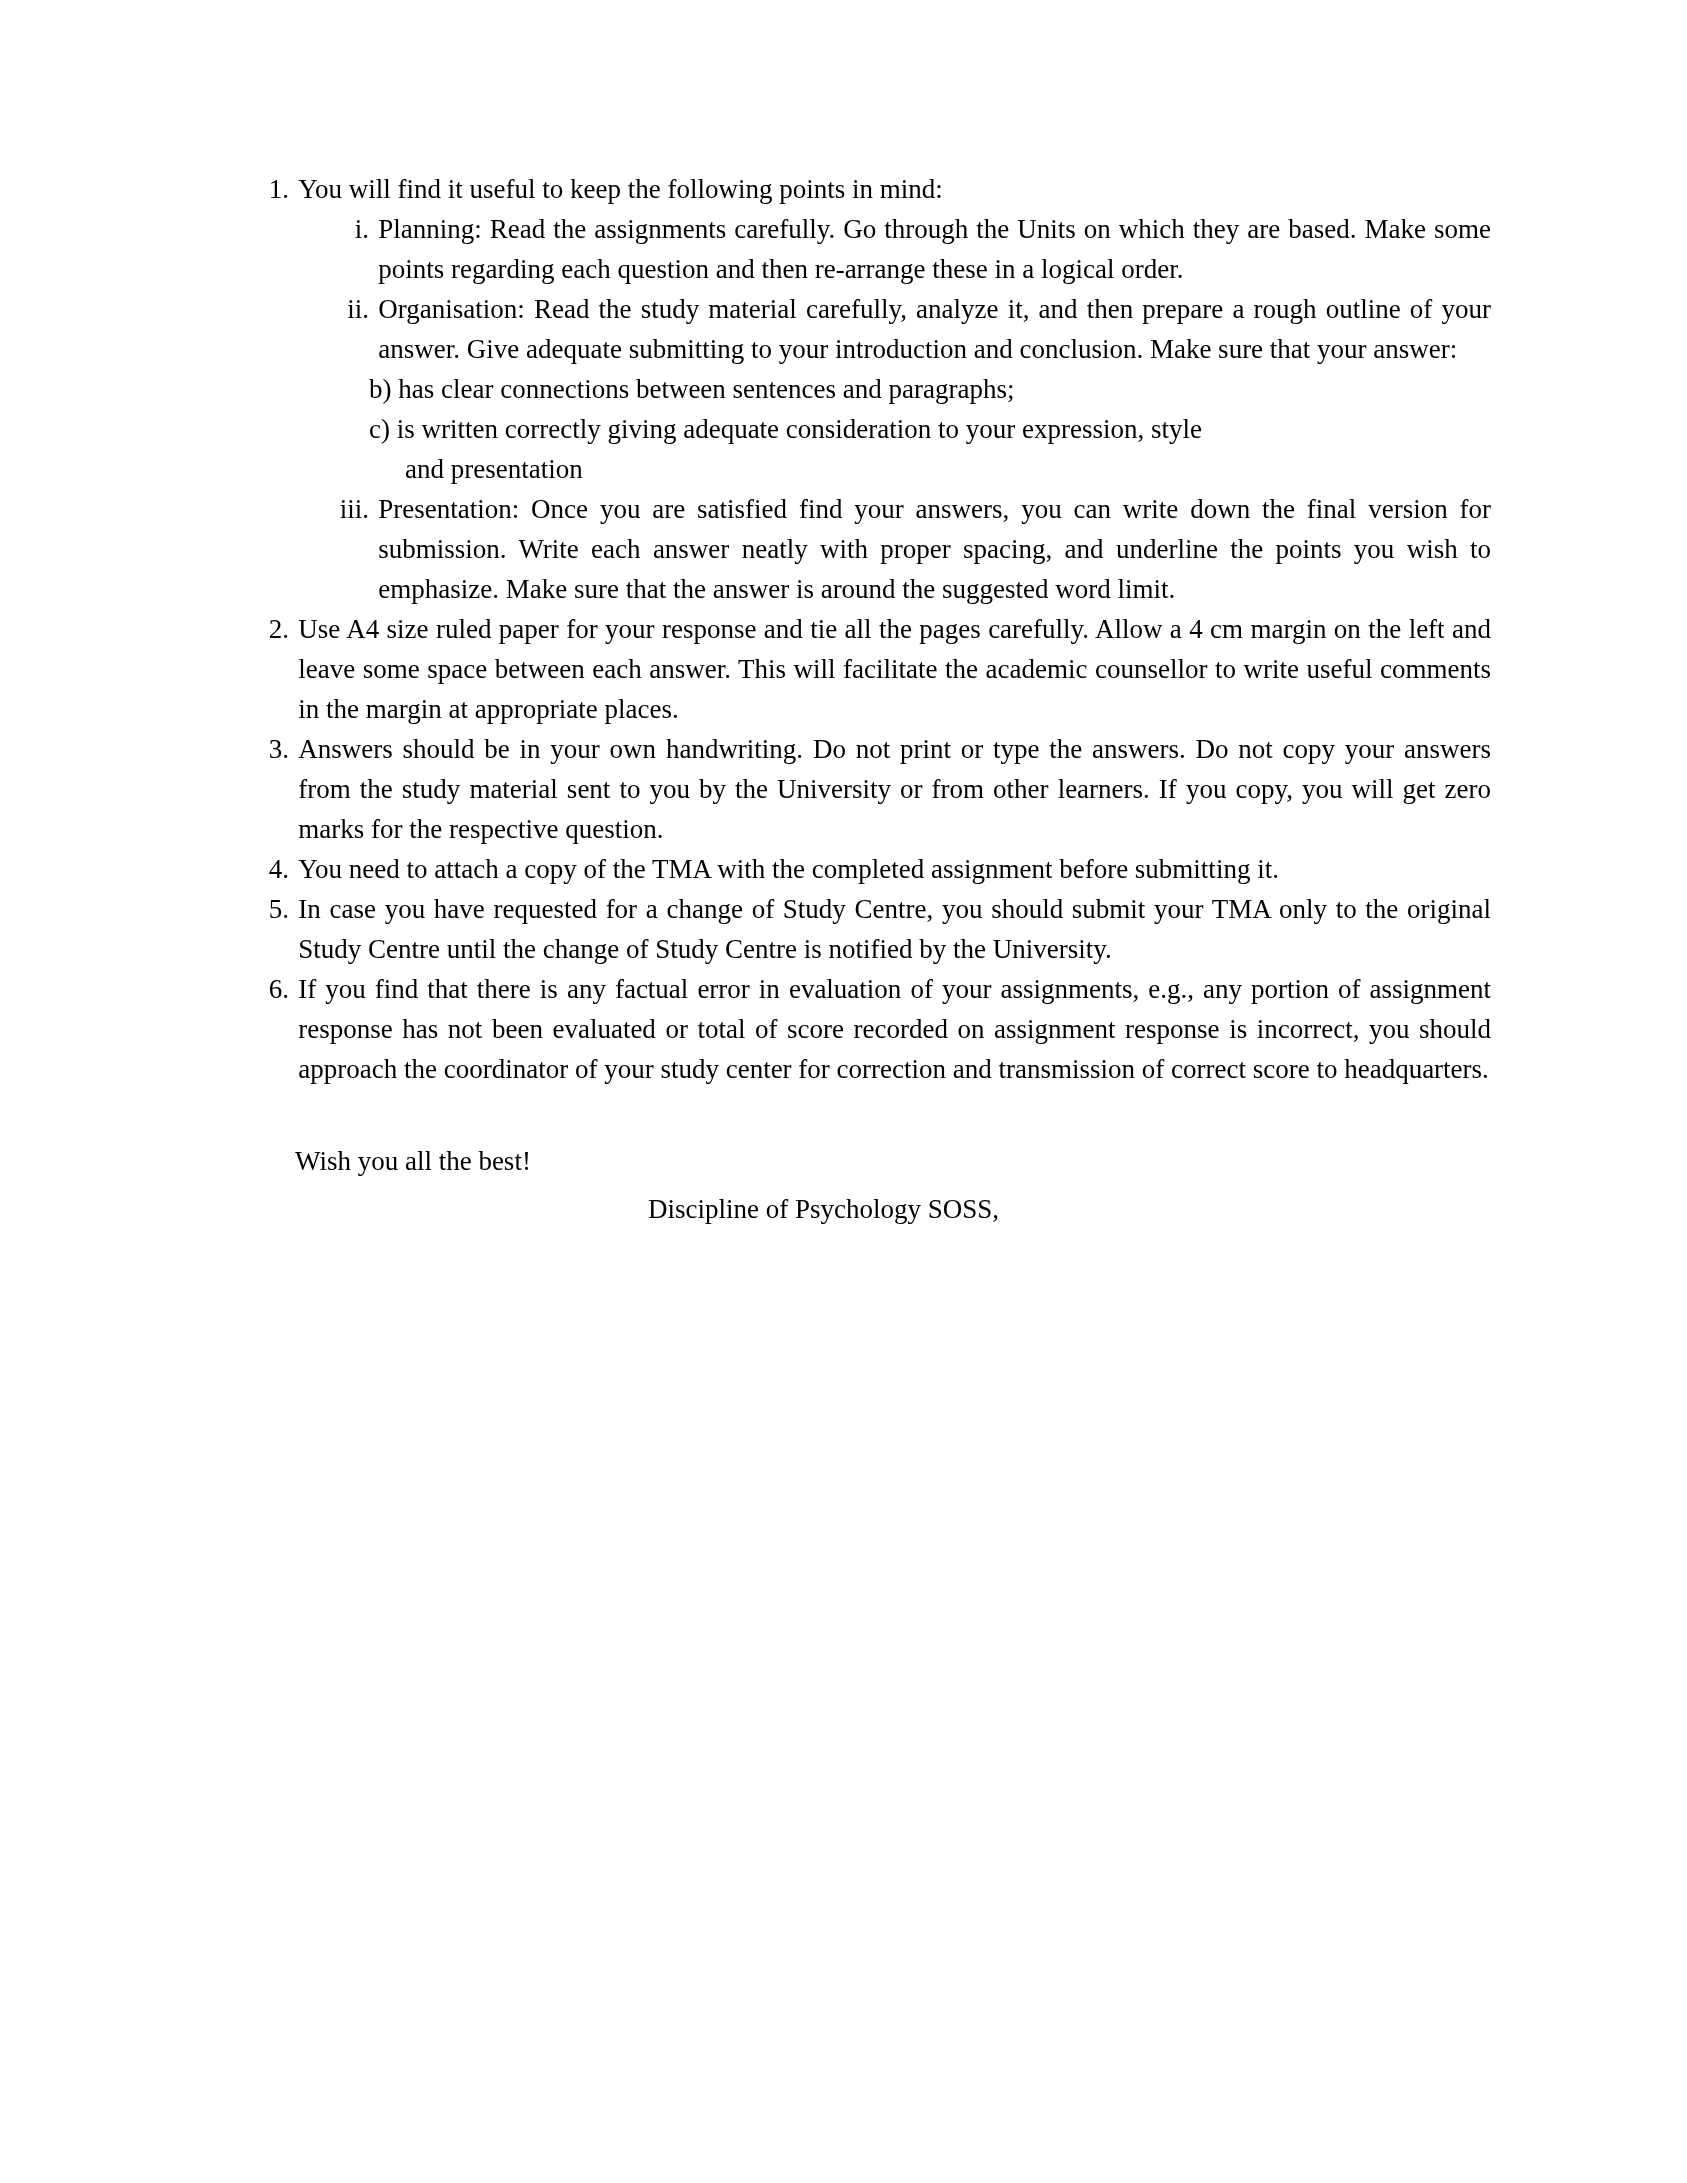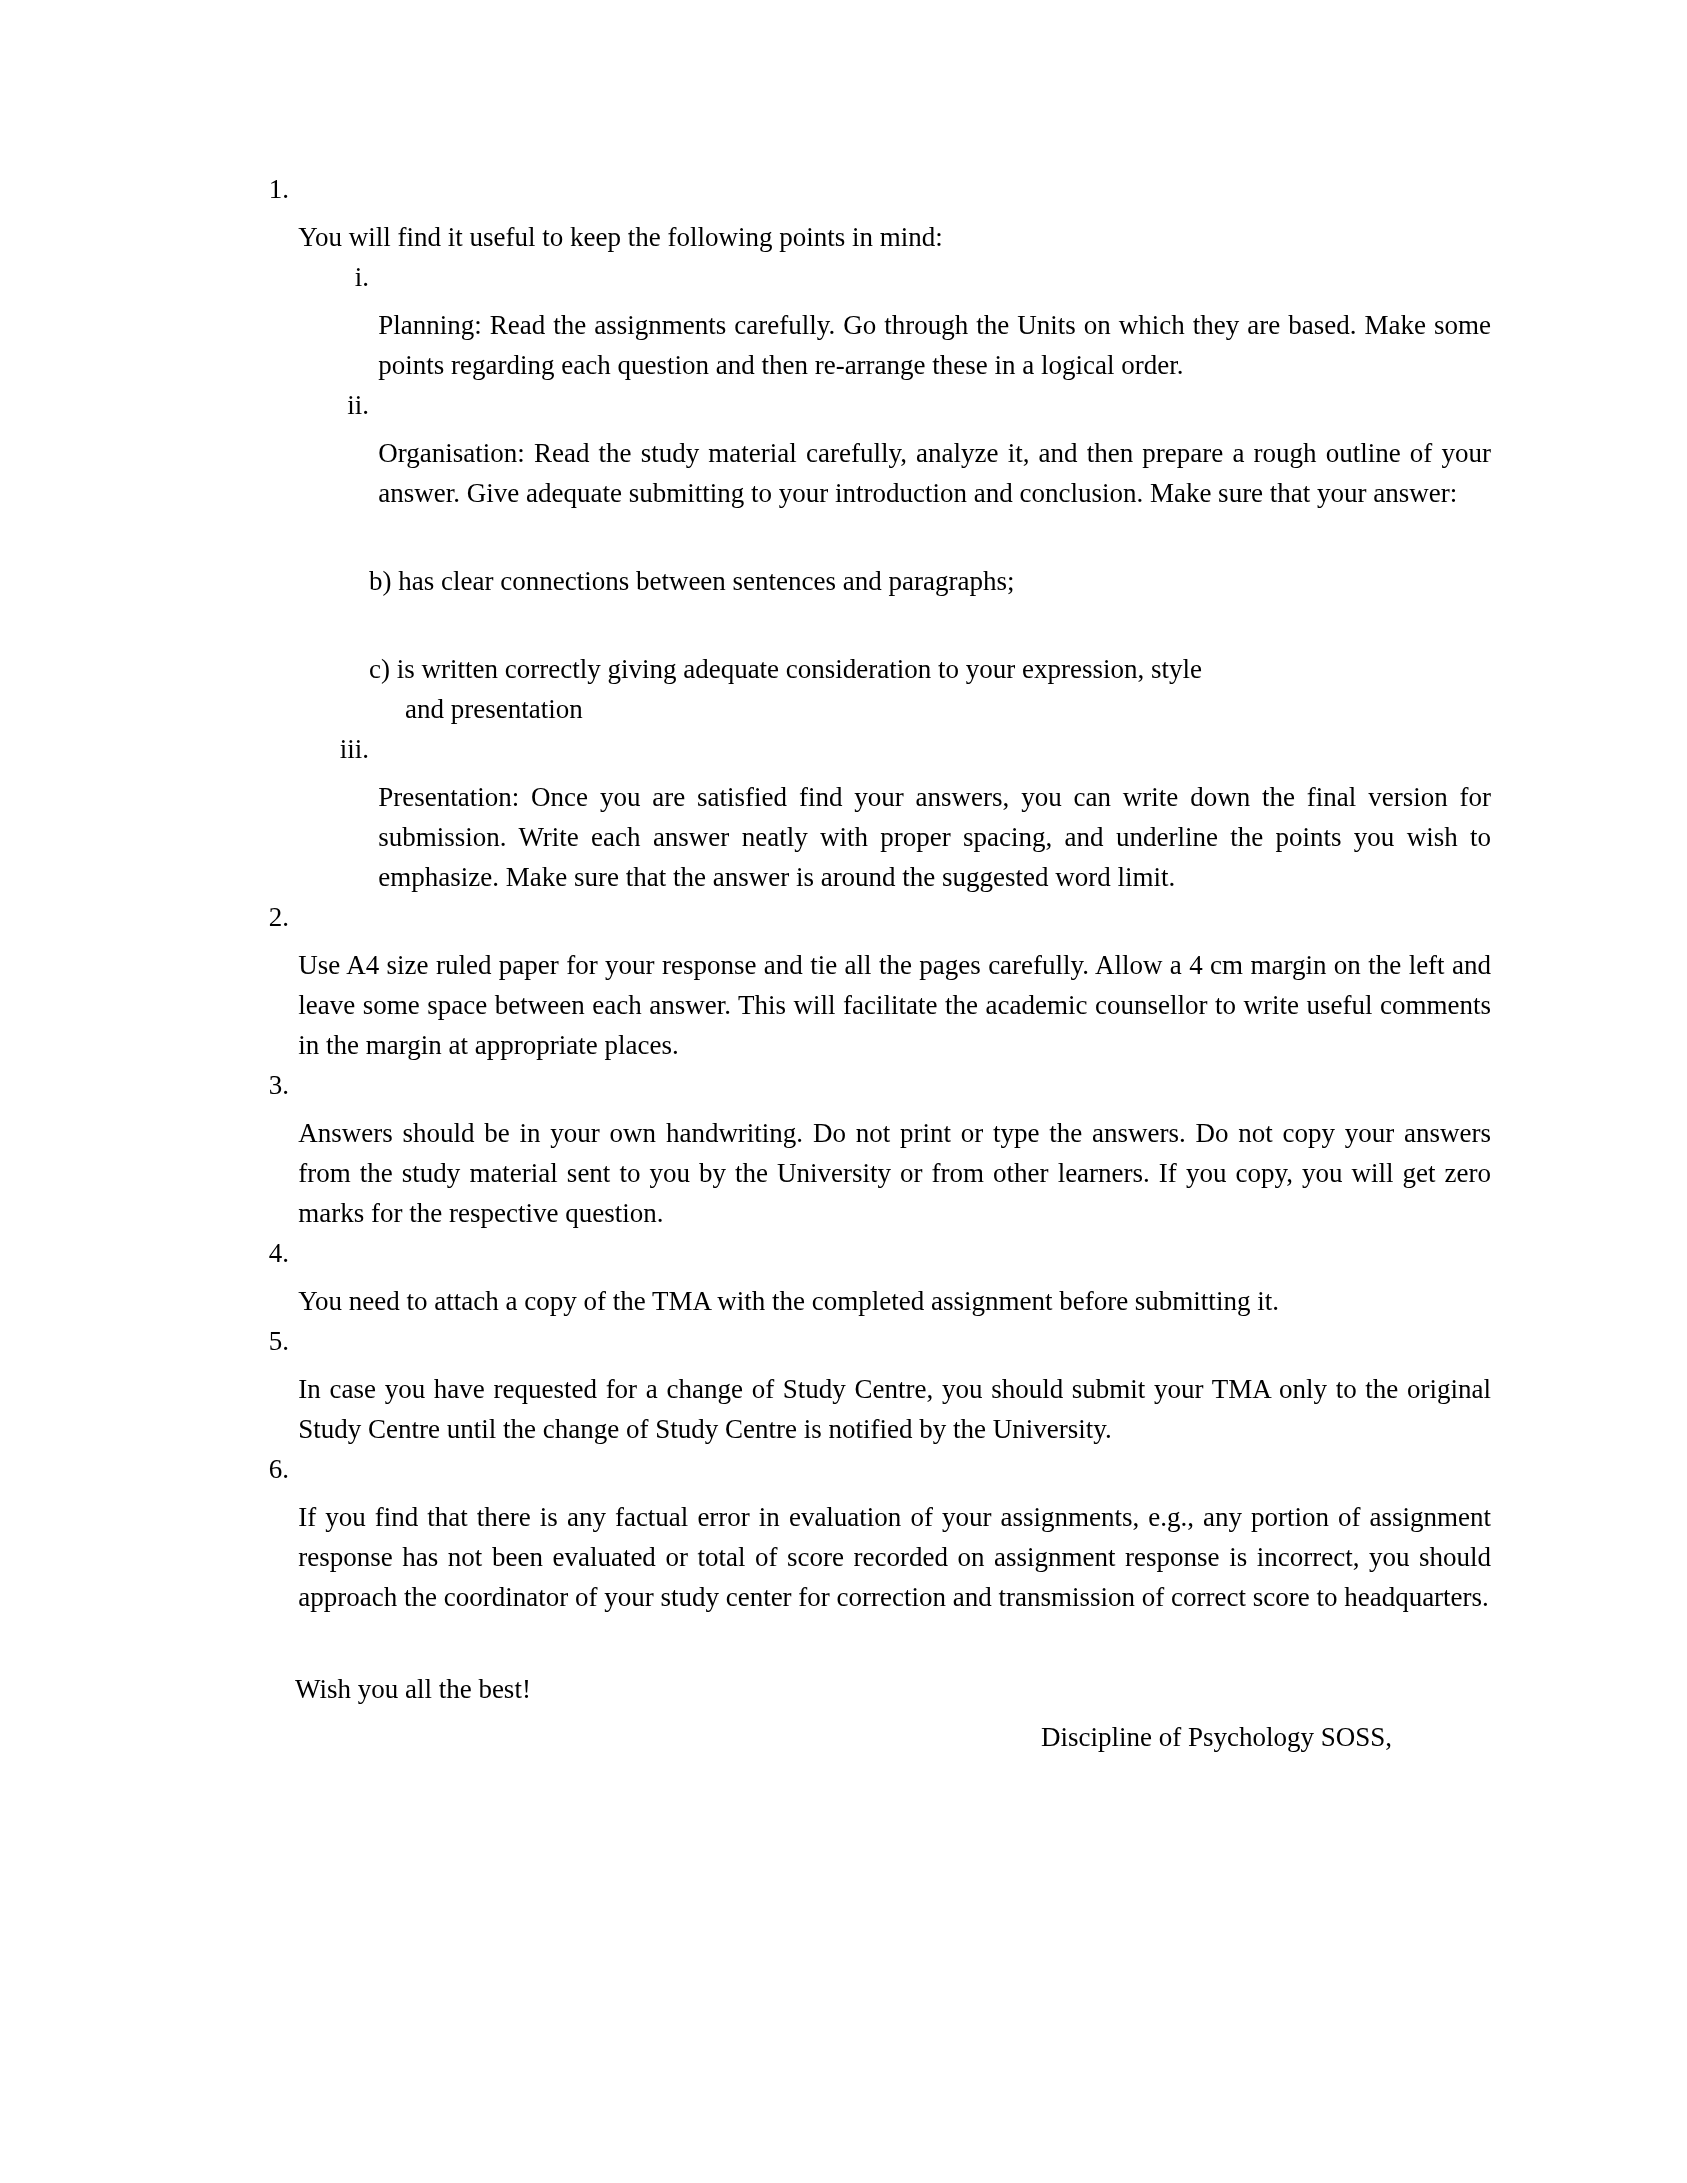--- a/index.html
+++ b/index.html
@@ -36,21 +36,20 @@
     line-height: 40px;
     white-space: pre;
   }
   .body {
     flex: 1 1 auto;
     font-size: 27px;
     line-height: 40px;
     text-align: justify;
     text-justify: inter-word;
     hyphens: none;
-    margin-top: 48px;
   }
   .body.noj { text-align: left; }
 
   
   .lvl1 > .marker { width: 34px; padding-right: 9.3px; }
   .lvl1 > .body   { }
 
   
   .lvl2 { margin-left: 73px; }
   .lvl2 > .marker { width: 41px; padding-right: 9.3px; }
@@ -66,21 +65,21 @@
 
   
   .closing {
     margin-top: 52px;
     margin-left: 40px;
     font-size: 27px;
     line-height: 40px;
   }
   .signature {
     margin-top: 9.3px;
-    text-align: right;
+    text-align: center;
     font-size: 27px;
     line-height: 39px;
     padding-right: 99px;
   }
   .signature div { white-space: nowrap; }
 </style>
 </head>
 <body>
 
 <div class="page">

